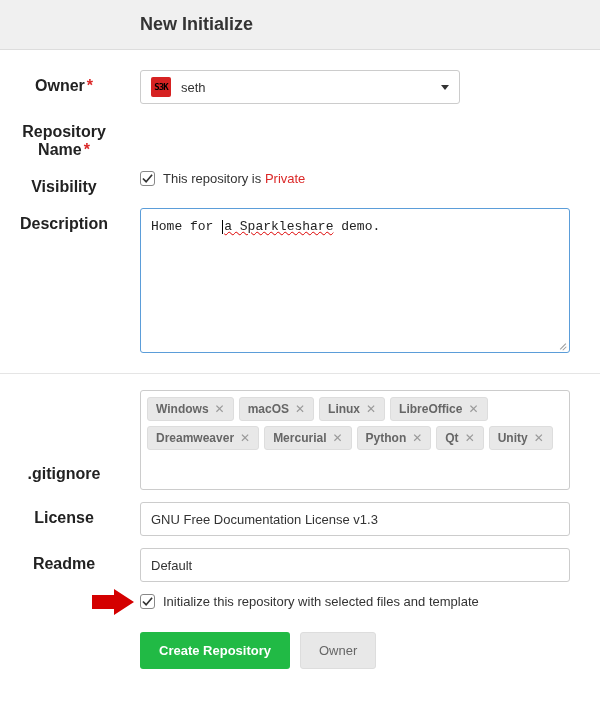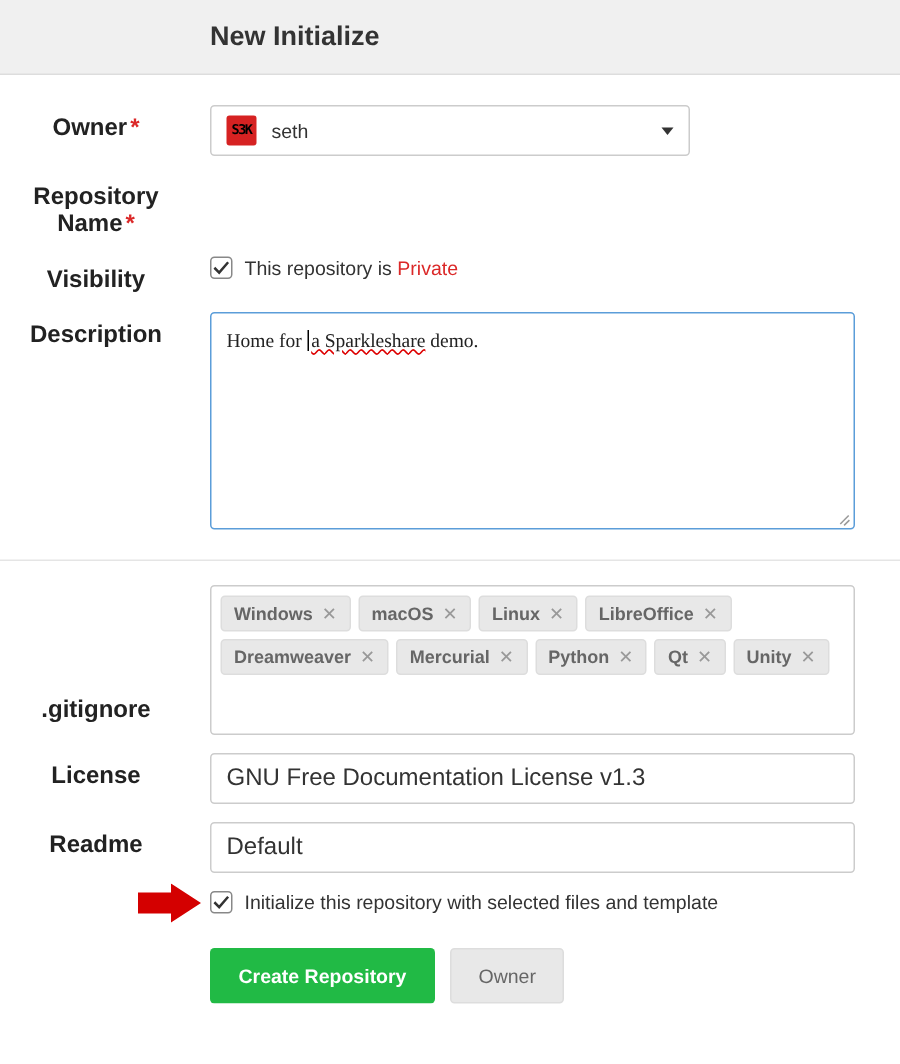--- a/index.html
+++ b/index.html
@@ -15,32 +15,32 @@
 .avatar { width: 20px; height: 20px; background: #d62222; color: #000; font-size: 9px; font-weight: 900; display: flex; align-items: center; justify-content: center; margin-right: 10px; border-radius: 2px; font-family: monospace; letter-spacing: -1px; }
 .dropdown .val { flex: 1; font-size: 13px; color: #333; }
 .chev { width: 0; height: 0; border-left: 4px solid transparent; border-right: 4px solid transparent; border-top: 5px solid #333; }
 .input { width: 320px; border: 1px solid #ccc; border-radius: 3px; padding: 8px 10px; font-size: 13px; color: #333; height: 34px; }
 .hint { color: #999; font-size: 12px; margin-top: 6px; line-height: 1.4; }
 .chk-row { display: flex; align-items: flex-start; gap: 8px; }
 .chk { width: 15px; height: 15px; border: 1px solid #888; border-radius: 3px; display: flex; align-items: center; justify-content: center; background: #fff; }
 .chk svg { width: 11px; height: 11px; }
 .chk-label { font-size: 13px; }
 .private { color: #db2828; }
-.textarea { width: 100%; height: 145px; border: 1px solid #5b9dd9; border-radius: 3px; padding: 10px; font-size: 13px; font-family: Liberation Serif, serif; resize: both; color: #222; position: relative; }
+.textarea { width: 100%; height: 145px; border: 1px solid #5b9dd9; border-radius: 3px; padding: 10px; font-size: 13px; font-family: Liberation Mono, monospace; resize: both; color: #222; position: relative; }
 .textarea .caret { display: inline-block; width: 1px; height: 14px; background: #000; vertical-align: text-bottom; margin: 0 1px; }
 .textarea .underline { text-decoration: underline wavy #d00; text-decoration-thickness: 1px; }
 .textarea .corner { position: absolute; right: 2px; bottom: 2px; width: 10px; height: 10px; }
 .textarea .corner::before, .textarea .corner::after { content: ""; position: absolute; background: #999; height: 1px; }
 .textarea .corner::before { width: 8px; right: 0; bottom: 3px; transform: rotate(-45deg); }
 .textarea .corner::after { width: 5px; right: 0; bottom: 1px; transform: rotate(-45deg); }
 .divider { border-top: 1px solid #e5e5e5; margin: 14px 0 10px 0; }
 .tags { border: 1px solid #ccc; border-radius: 3px; padding: 6px; min-height: 100px; display: flex; flex-wrap: wrap; gap: 5px; align-content: flex-start; }
 .tag { background: #e8e8e8; border: 1px solid #ddd; border-radius: 3px; padding: 4px 8px; font-size: 12px; font-weight: 700; color: #666; display: flex; align-items: center; gap: 6px; }
 .tag-x { color: #999; font-weight: 400; font-size: 12px; }
-.select { width: 100%; border: 1px solid #ccc; border-radius: 3px; padding: 8px 10px; font-size: 16px; height: 34px; display: flex; align-items: center; background: #fff; }
+.select { width: 100%; border: 1px solid #ccc; border-radius: 3px; padding: 8px 10px; font-size: 13px; height: 34px; display: flex; align-items: center; background: #fff; }
 .init-row { position: relative; }
 .arrow { position: absolute; left: 92px; top: 1px; }
 .buttons { display: flex; gap: 10px; padding-top: 6px; }
 .btn { padding: 10px 18px; border-radius: 3px; font-size: 13px; border: 1px solid transparent; cursor: pointer; }
 .btn-primary { background: #21ba45; color: #fff; font-weight: 600; }
 .btn-cancel { background: #e8e8e8; color: #666; border: 1px solid #ddd; }
 </style>
 </head>
 <body>
 

